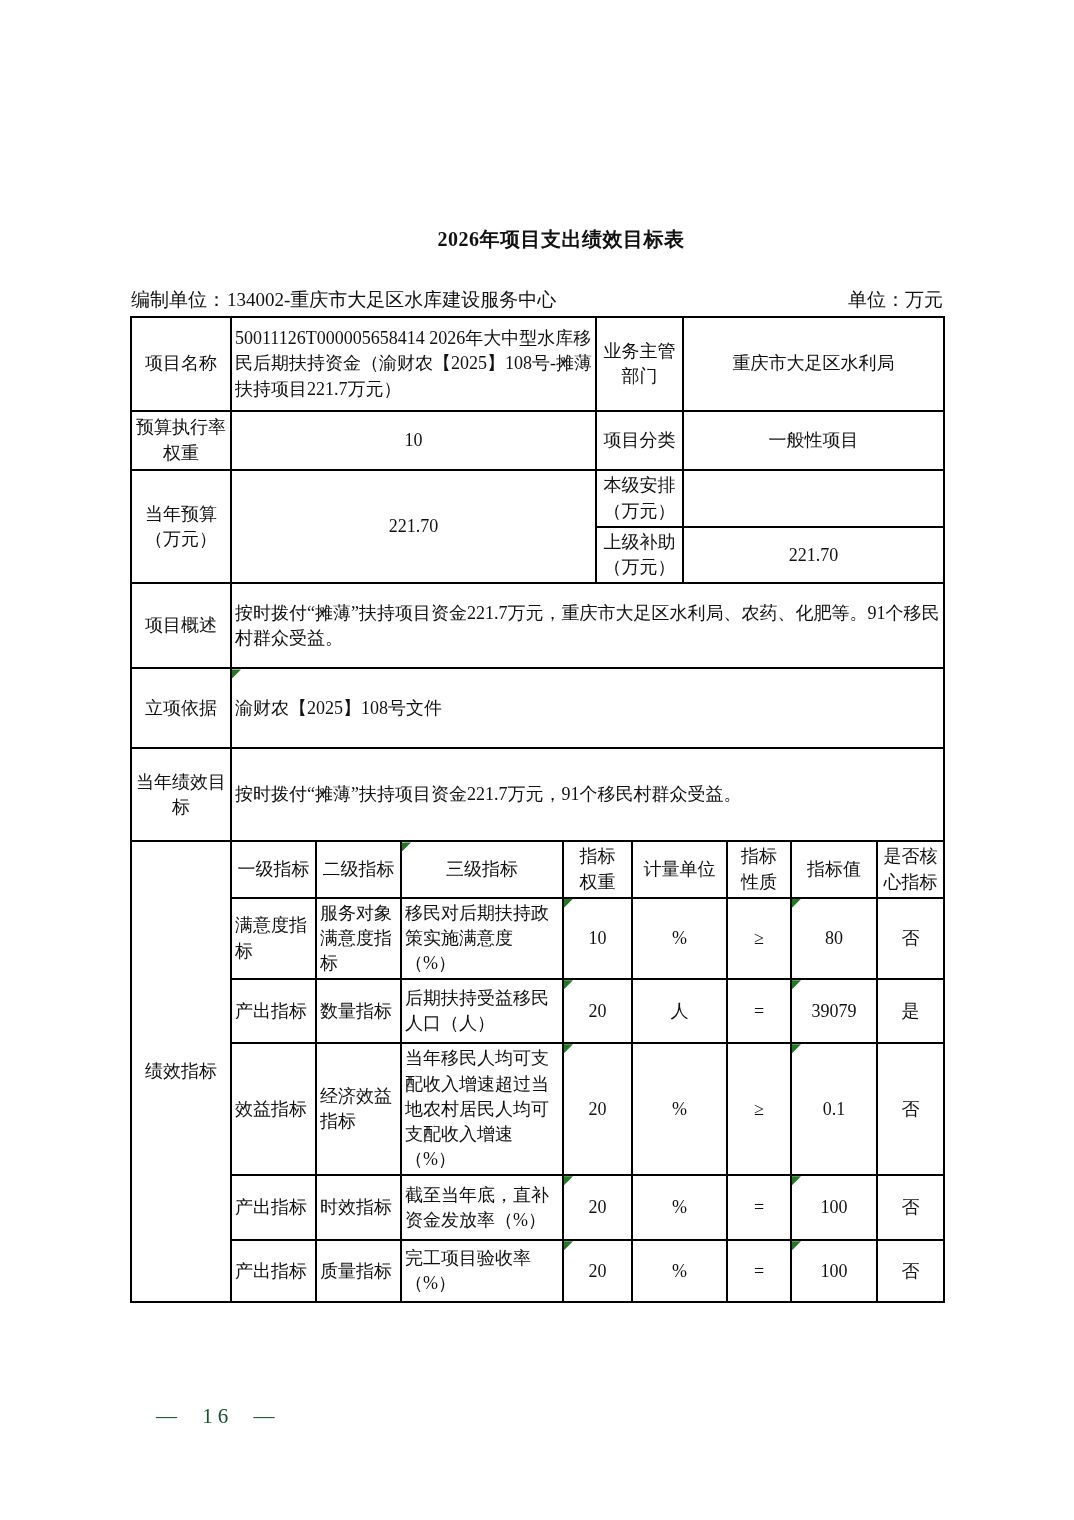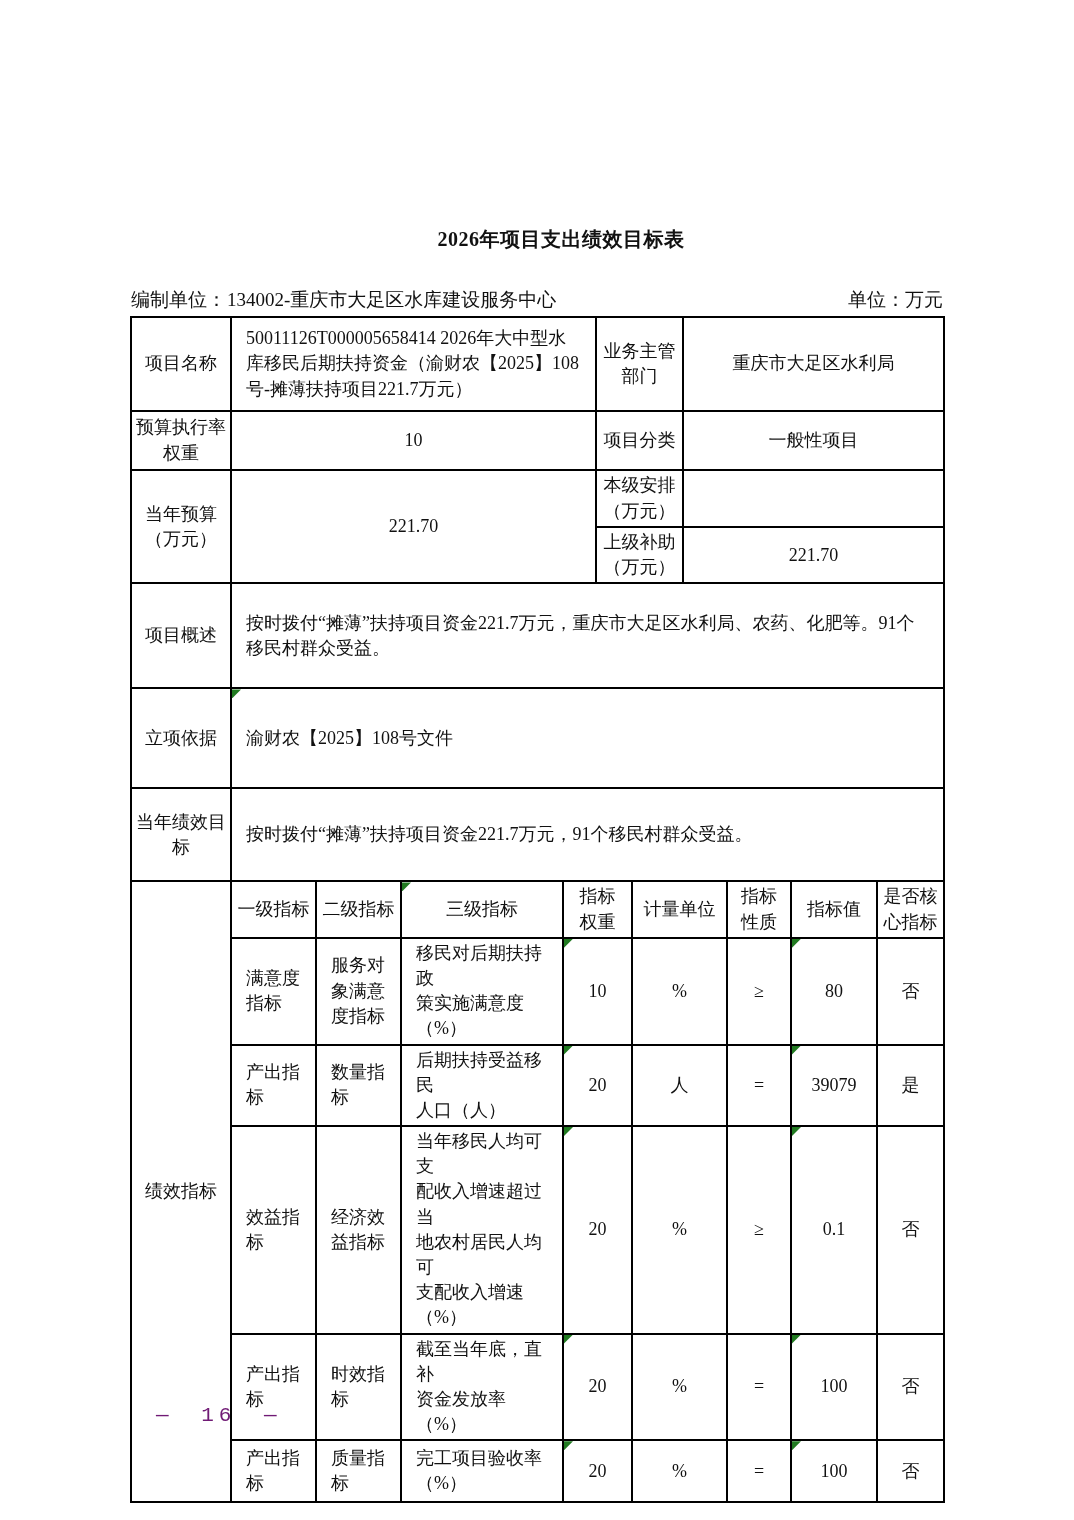--- a/index.html
+++ b/index.html
@@ -23,30 +23,30 @@
   .t2{margin-top:-2px;}
   td,th{
     border:2px solid #000;
     font-size:18px;font-weight:400;line-height:1.4;
     vertical-align:middle;box-sizing:border-box;
     white-space:pre-wrap;word-break:break-all;overflow:hidden;
     padding:2px 5px;
   }
   .lbl{text-align:center;padding:2px 2px;}
   .c{text-align:center;padding:2px 1px;}
-  .l{text-align:left;padding:2px 14px;}
+  .l{text-align:left;padding:2px 3px;}
   .flagcell{position:relative;}
   .flag{
     position:absolute;top:0;left:0;width:9px;height:9px;
     background:#217a21;
     clip-path:polygon(0 0,100% 0,0 100%);
   }
   .page-number{
     position:absolute;left:156px;top:1404px;
-    font-size:21px;letter-spacing:5px;word-spacing:10px;color:#701a75;font-family:Liberation Mono, monospace;
+    font-size:21px;letter-spacing:5px;word-spacing:10px;color:#14532d;
   }
 </style>
 </head>
 <body>
 
 <div class="page-title">2026年项目支出绩效目标表</div>
 
 <div class="meta">
   <div>
     <span>编制单位：</span><span class="gap">134002-重庆市大足区水库建设服务中心</span>
@@ -79,25 +79,25 @@
     <tr style="height:57px">
       <td class="lbl" rowspan="2">当年预算（万元）</td>
       <td class="c" rowspan="2">221.70</td>
       <td class="lbl">本级安排（万元）</td>
       <td class="c"></td>
     </tr>
     <tr style="height:56px">
       <td class="lbl">上级补助（万元）</td>
       <td class="c">221.70</td>
     </tr>
-    <tr style="height:105px">
+    <tr style="height:85px">
       <td class="lbl">项目概述</td>
       <td class="l" colspan="3">按时拨付“摊薄”扶持项目资金221.7万元，重庆市大足区水利局、农药、化肥等。91个移民村群众受益。</td>
     </tr>
-    <tr style="height:100px">
+    <tr style="height:80px">
       <td class="lbl">立项依据</td>
       <td class="l flagcell" colspan="3"><i class="flag" style="background: rgb(33, 122, 33);"></i><span>渝财农【2025】108号文件</span></td>
     </tr>
     <tr style="height:93px">
       <td class="lbl">当年绩效目标</td>
       <td class="l" colspan="3">按时拨付“摊薄”扶持项目资金221.7万元，91个移民村群众受益。</td>
     </tr>
   </tbody>
     </table>
 

